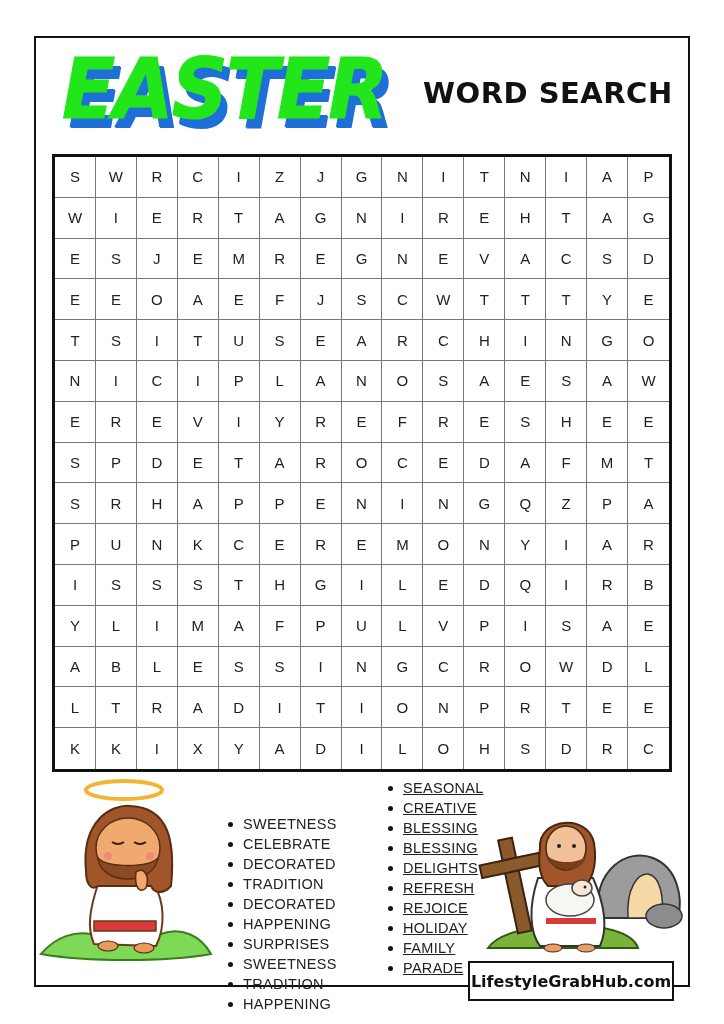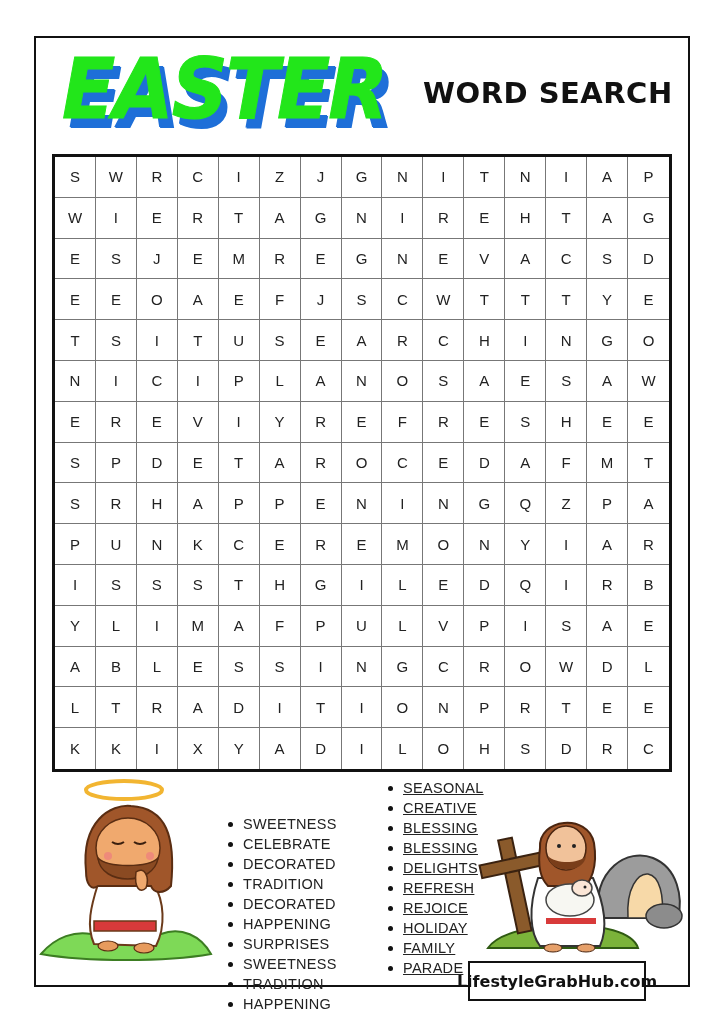--- a/index.html
+++ b/index.html
@@ -55,21 +55,21 @@
     content: ""; position: absolute; left: 2px; top: 8px; width: 5px; height: 5px;
     border-radius: 50%; background: #111;
   }
 
   
   .illus-left { position: absolute; left: 36px; top: 776px; width: 180px; height: 190px; }
   .illus-right { position: absolute; left: 478px; top: 808px; width: 210px; height: 150px; }
 
   
   .site-badge {
-    position: absolute; left: 468px; top: 961px; width: 178px; height: 40px;
+    position: absolute; left: 468px; top: 961px; width: 206px; height: 40px;
     border: 2px solid #111; background: #fff;
     display: flex; align-items: center; justify-content: center;
     font-family: "DejaVu Sans", sans-serif; font-weight: bold; font-size: 16px; color: #111;
   }
 </style>
 </head>
 <body>
 
 <div class="page-border"></div>
 

